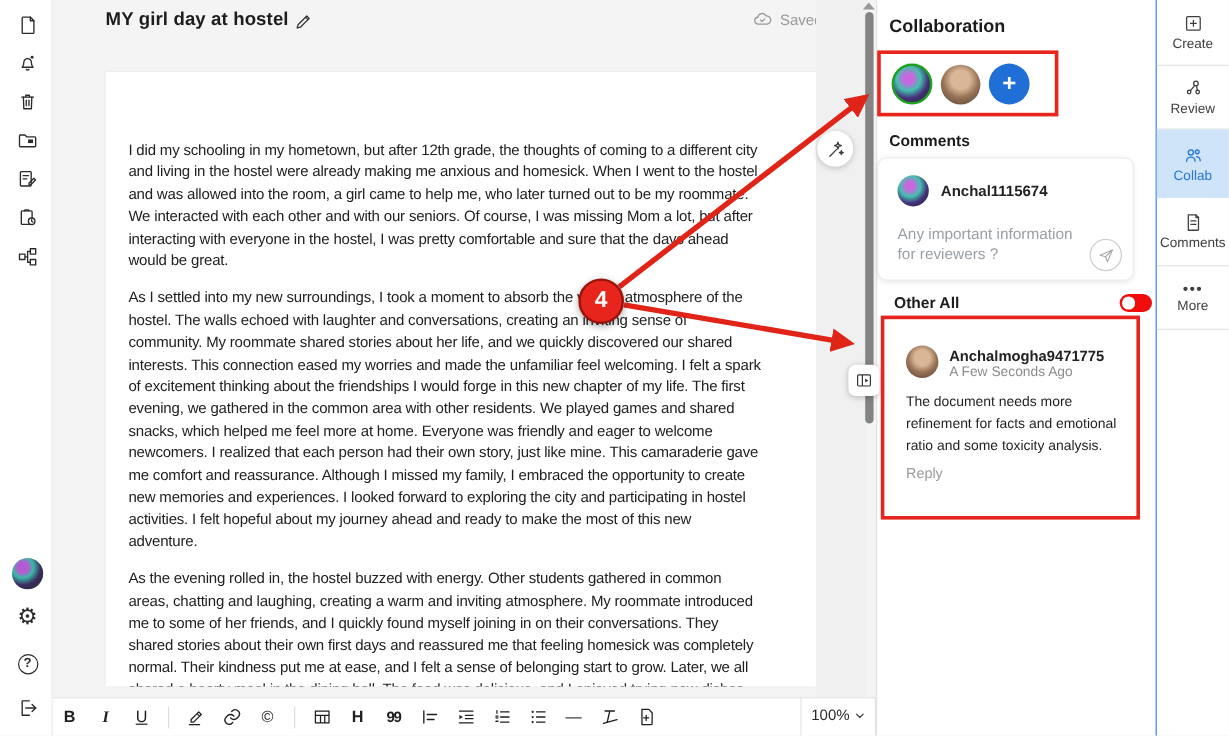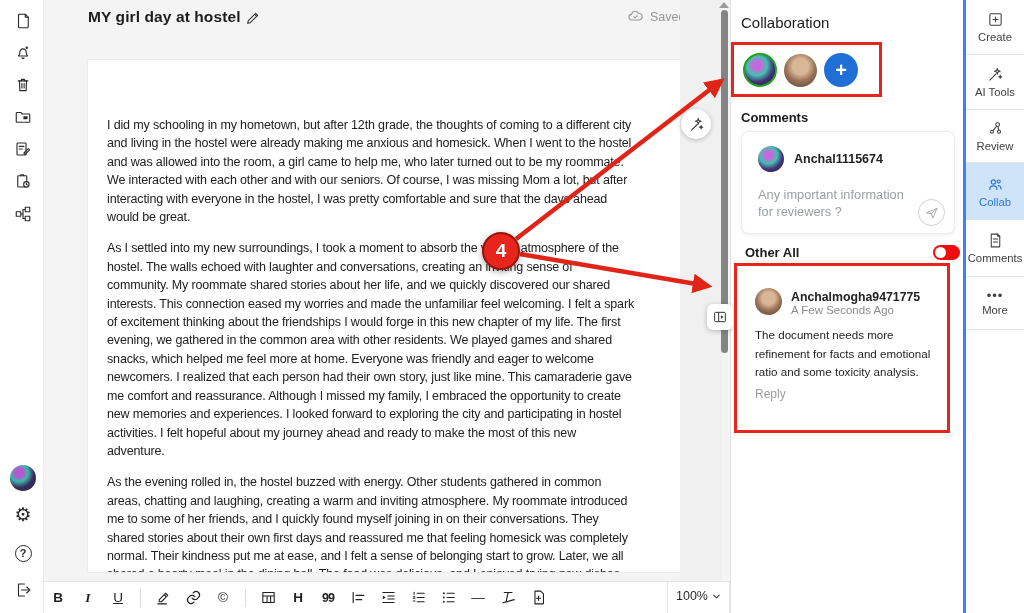--- a/index.html
+++ b/index.html
@@ -46,47 +46,47 @@
   .tb-underline { text-decoration:underline; }
   .tb-quote { font-weight:bold; font-size:12.5px; letter-spacing:-1px; }
   .tb-h { font-weight:bold; }
   .tb-sep { width:1px; height:18px; background:#dcdcdc; margin:0 11px 0 3px; flex:0 0 auto; }
   .zoom-ctl { position:absolute; left:676px; top:589px; display:flex; align-items:center; gap:3px; font-size:12.5px; color:#2a2a2a; cursor:pointer; z-index:8;justify-content:center; }
   .zoom-ctl svg { width:11px; height:11px; color:#444; }
   .zoom-sep { position:absolute; left:667px; top:581px; width:1px; height:32px; background:#e4e4e4; z-index:8; }
 
   
   .collab-panel { position:absolute; left:730px; top:0; width:233px; height:613px; background:#fff; border-left:1px solid #e3e3e3; z-index:4; }
-  .collab-title { position:absolute; left:10px; top:14px; font-size:15px; font-weight:normal; color:#1b1b1b; }
+  .collab-title { position:absolute; left:10px; top:14px; font-size:15px; font-weight:bold; color:#1b1b1b; }
   .avatar-row { position:absolute; left:12px; top:53px; display:flex; align-items:center; gap:7px; }
   .av { width:30px; height:30px; border-radius:50%; flex:0 0 auto; }
   .av-ring { border:2px solid #21a121; width:34px; height:34px; }
   .av-user1 { background:radial-gradient(circle at 40% 35%, #c967e0 0 15%, #44c0ae 38%, #45307a 62%, #17251c 100%); }
   .av-user2 { background:radial-gradient(circle at 50% 38%, #d9b696 0 30%, #9a7458 55%, #4e3b30 100%); }
   .av-add { width:34px; height:34px; background:#1f6fd6; color:#fff; display:flex; align-items:center; justify-content:center; font-size:20px; font-weight:bold; cursor:pointer; }
   .comments-label { position:absolute; left:10px; top:110px; font-size:13px; font-weight:bold; color:#1b1b1b; }
-  .composer { position:absolute; left:10px; top:131px; width:214px; height:103px; background:#fff; border:1px solid #ededed; border-radius:8px; box-shadow:0 1px 4px rgba(0,0,0,.08); }
+  .composer { position:absolute; left:0; top:131px; width:214px; height:103px; background:#fff; border:1px solid #ededed; border-radius:8px; box-shadow:0 1px 4px rgba(0,0,0,.08); }
   .composer .c-av { position:absolute; left:16px; top:14px; width:26px; height:26px; }
   .composer .c-name { position:absolute; left:52px; top:20px; font-size:12.5px; font-weight:bold; color:#222; }
   .composer .c-ph { position:absolute; left:16px; top:54px; width:162px; font-size:12.8px; line-height:17px; color:#9aa0a6; cursor:text; }
   .send-btn { position:absolute; right:9px; bottom:7px; width:27px; height:27px; border-radius:50%; border:1.5px solid #cfcfcf; display:flex; align-items:center; justify-content:center; color:#a9a9a9; cursor:pointer; background:#fff; }
   .send-btn svg { width:14px; height:14px; }
   .viewall-label { position:absolute; left:14px; top:245px; font-size:13px; font-weight:bold; color:#1c1c1c; }
   .toggle { position:absolute; left:202px; top:245px; width:27px; height:15px; border-radius:8px; background:#f10d0d; cursor:pointer; }
   .toggle .knob { position:absolute; left:2px; top:2px; width:11px; height:11px; border-radius:50%; background:#fff; }
 
   .comment-card { position:absolute; left:14px; top:284px; width:200px; }
   .comment-card .cm-av { position:absolute; left:10px; top:4px; width:27px; height:27px; }
   .comment-card .cm-name { position:absolute; left:46px; top:6px; font-size:12.3px; font-weight:bold; color:#222; white-space:nowrap; }
   .comment-card .cm-time { position:absolute; left:46px; top:20px; font-size:11.5px; color:#8c8c8c; }
   .comment-card .cm-body { position:absolute; left:10px; top:42px; width:190px; font-size:11.6px; line-height:18.5px; color:#1e1e1e; }
   .comment-card .cm-reply { position:absolute; left:10px; top:103px; font-size:12px; color:#9c9c9c; cursor:pointer; }
 
   
-  .right-rail { position:absolute; left:963px; top:0; width:61px; height:613px; background:#fff; border-left:3px solid #3b82f6; z-index:5; }
+  .right-rail { position:absolute; left:963px; top:0; width:61px; height:613px; background:#fff; border-left:1px solid #3b82f6; z-index:5; }
   .rail-item { height:55px; border-bottom:1px solid #e4e4e4; display:flex; flex-direction:column; align-items:center; justify-content:center; gap:3px; color:#3f3f3f; cursor:pointer; }
   .rail-item svg { width:17px; height:17px; }
   .rail-label { font-size:11.3px; }
   .rail-item.active { background:#cfe4f9; color:#2677d9; border-bottom:none; }
   .rail-more-dots { font-size:13px; letter-spacing:1px; line-height:10px; }
 
   
   .anno-box { position:absolute; border:3px solid #e8251d; z-index:50; pointer-events:none; }
   .anno-box1 { left:731px; top:42px; width:151px; height:55px; }
   .anno-box2 { left:734px; top:263px; width:216px; height:170px; }
@@ -323,28 +323,20 @@
     </div>
   </div>
 
   <div class="right-rail">
     <div class="rail-item">
       <svg viewBox="0 0 24 24" fill="none" stroke="currentColor" stroke-width="1.5" stroke-linejoin="round">
           <rect x="4" y="4" width="16" height="16" rx="1.5"></rect>
           <path d="M12 8v8M8 12h8"></path>
         </svg>
       <span class="rail-label">Create</span>
-    </div>
-    <div class="rail-item">
-      <svg viewBox="0 0 24 24" fill="none" stroke="currentColor" stroke-width="1.5" stroke-linecap="round" stroke-linejoin="round">
-          <path d="M4 20l8.5-8.5"></path>
-          <path d="M14.5 3.5l1 3 3 1-3 1-1 3-1-3-3-1 3-1z"></path>
-          <path d="M18.7 13.2l.5 1.6 1.6.5-1.6.5-.5 1.6-.5-1.6-1.6-.5 1.6-.5z"></path>
-        </svg>
-      <span class="rail-label">AI Tools</span>
     </div>
     <div class="rail-item" style="height:53px">
       <svg viewBox="0 0 24 24" fill="none" stroke="currentColor" stroke-width="1.5">
           <circle cx="7" cy="16.5" r="2.1"></circle>
           <circle cx="15" cy="6.5" r="2.7"></circle>
           <circle cx="17" cy="16.5" r="2.1"></circle>
           <path d="M8.6 14.9l4.8-6M15.6 9.1l1 5.3"></path>
         </svg>
       <span class="rail-label">Review</span>
     </div>

